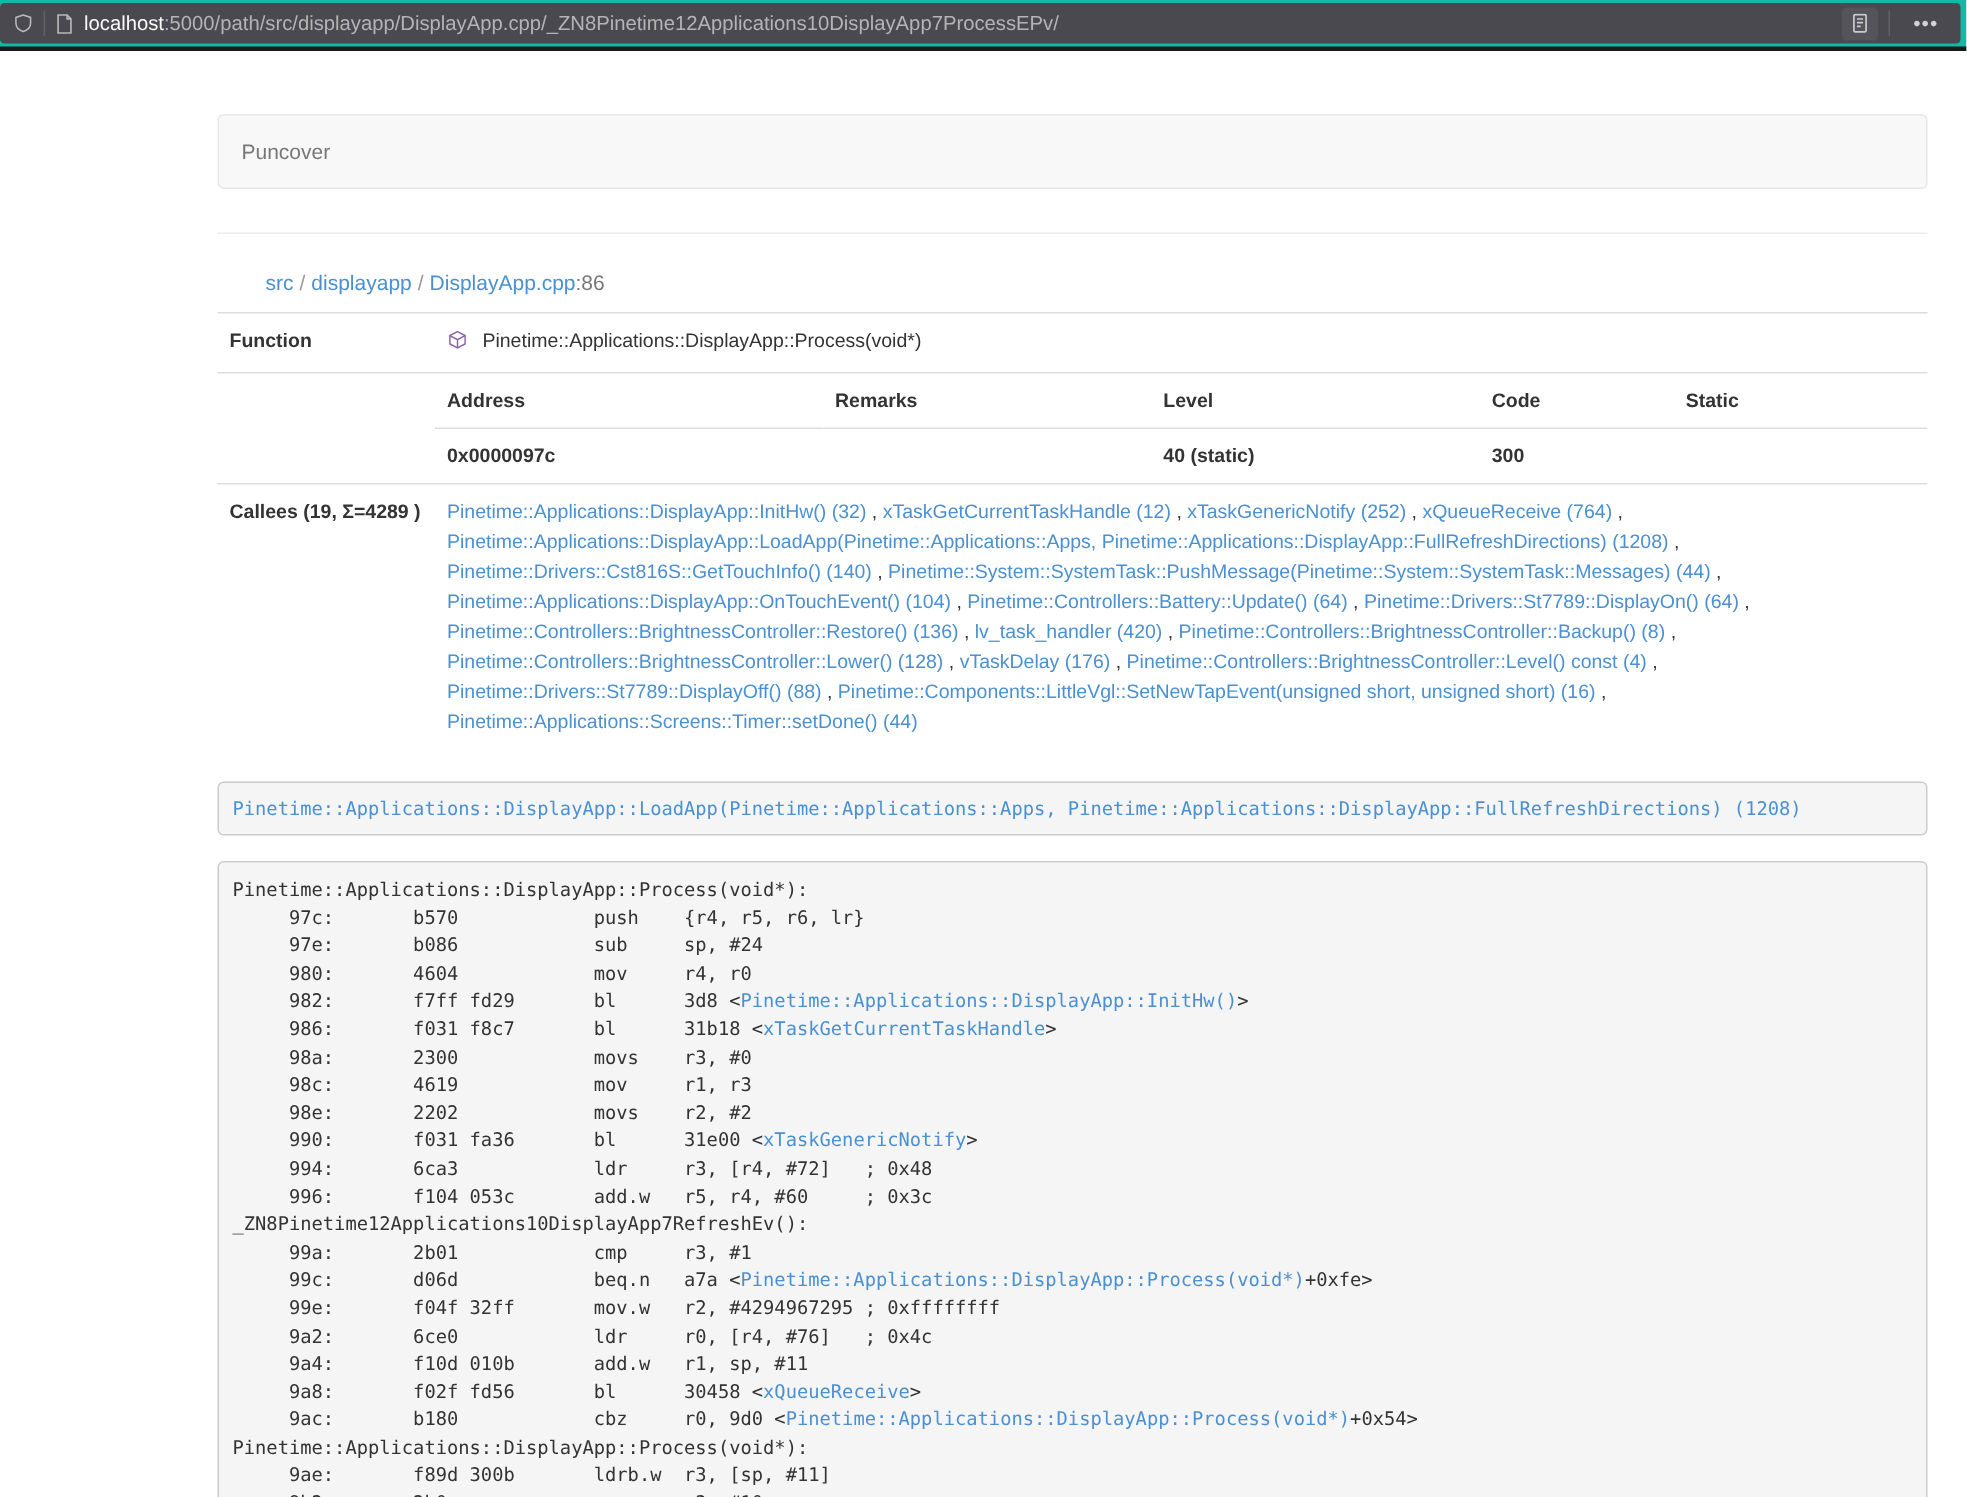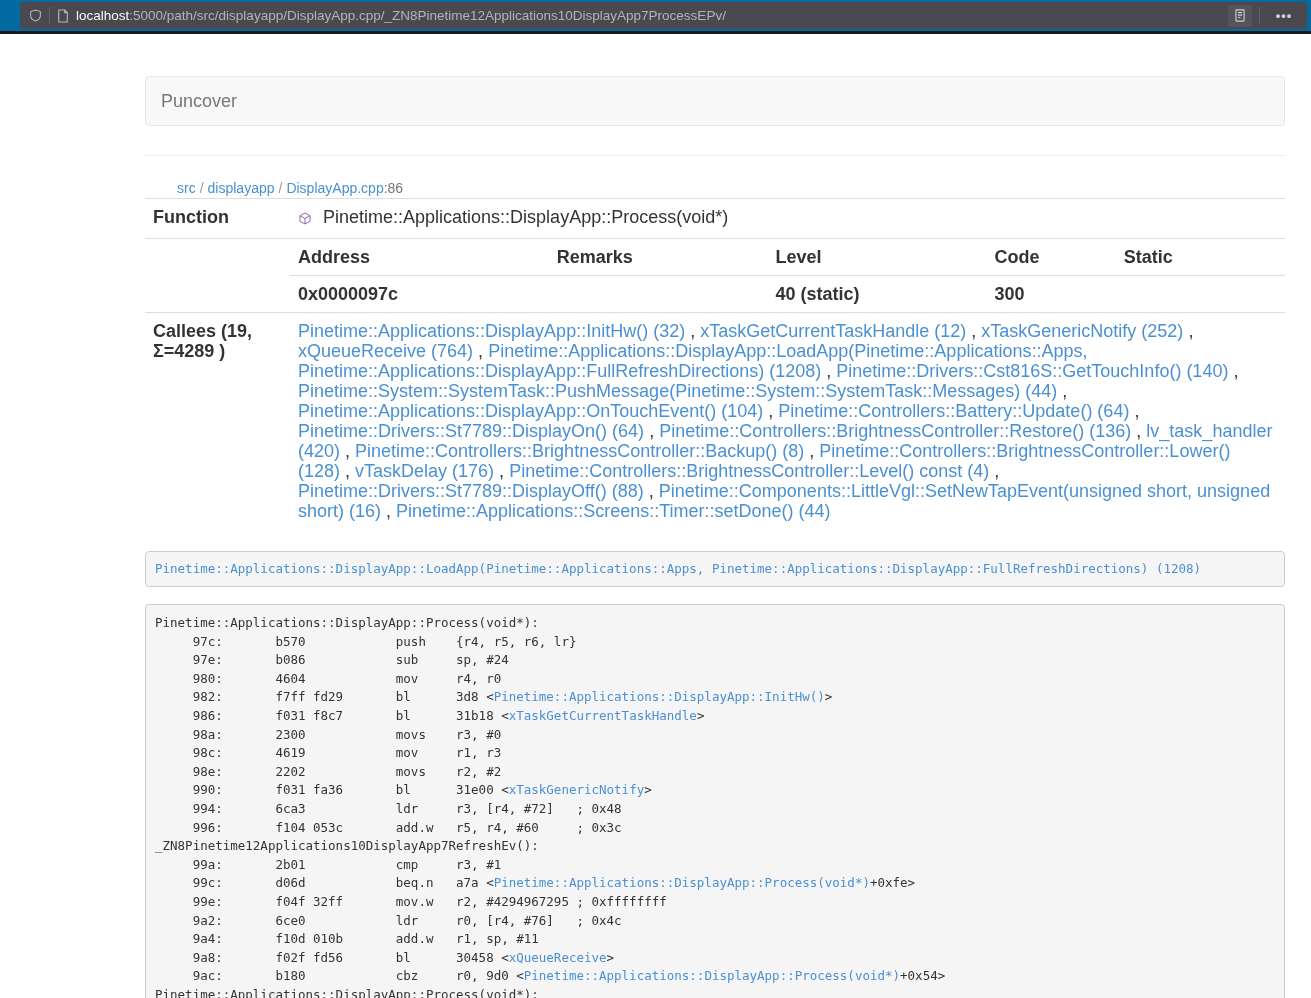--- a/index.html
+++ b/index.html
@@ -5,22 +5,22 @@
   * { box-sizing: border-box; }
   html, body { margin:0; padding:0; overflow:hidden; }
   body {
     width:1311px; height:998px; background:#ffffff;
     font-family:"Liberation Sans", sans-serif; color:#333;
   }
   a { color:#4a90d2; text-decoration:none; }
 
   
   .toolbar {
-    height:34px; background:#0369a1; border-bottom:3px solid #1a191c;
-    display:flex; align-items:center; padding:0 4px 0 20px;
+    height:34px; background:#14b8a6; border-bottom:3px solid #1a191c;
+    display:flex; align-items:center; padding:0 4px 0 0;
   }
   .urlbar {
     flex:1; height:27px; background:#4a494f; border-radius:3px;
     display:flex; align-items:center; padding:0 6px 0 9px; gap:7px;
     color:#b4b4b6; font-size:13.5px;
   }
   .vsep { width:1px; height:17px; background:#606066; flex:0 0 auto; }
   .url-text { flex:1; white-space:nowrap; overflow:hidden; }
   .url-host { color:#f9f9fa; }
   .icon-btn { display:flex; align-items:center; justify-content:center;
@@ -30,31 +30,31 @@
     width:34px; text-align:center; flex:0 0 auto; }
 
   
   .page { width:1140px; margin-left:145px; }
 
   .navbar {
     margin-top:42px; height:50px; background:#f8f8f8;
     border:1px solid #e7e7e7; border-radius:4px;
     display:flex; align-items:center;
   }
-  .brand { padding:0 15px; font-size:18px; color:#777; }
+  .brand { padding:0 15px; font-size:14px; color:#777; }
 
   hr.rule { border:0; border-top:1px solid #eeeeee; margin:29px 0 0 0; }
 
   .breadcrumb { margin-top:22px; font-size:14px; line-height:20px;margin-left:32px; }
   .crumb-sep { color:#999; padding:0 4px; }
   .crumb-suffix { color:#777; }
 
   table.fn-table {
-    width:100%; border-collapse:collapse;
-    font-size:18px; color:#333;
+    margin-top:10px; width:100%; border-collapse:collapse;
+    font-size:13px; color:#333;
   }
   .fn-table > tbody > tr > th, .fn-table > tbody > tr > td {
     border-top:1px solid #ddd; padding:8px; text-align:left;
     vertical-align:top; font-weight:normal; line-height:20px;
   }
   .fn-table > tbody > tr > th { font-weight:bold; width:145px; }
   .detail-cell { padding:0 !important; }
   table.detail-table { width:100%; border-collapse:collapse; }
   .detail-table th, .detail-table td {
     padding:8px; text-align:left; line-height:20px; font-weight:bold;

